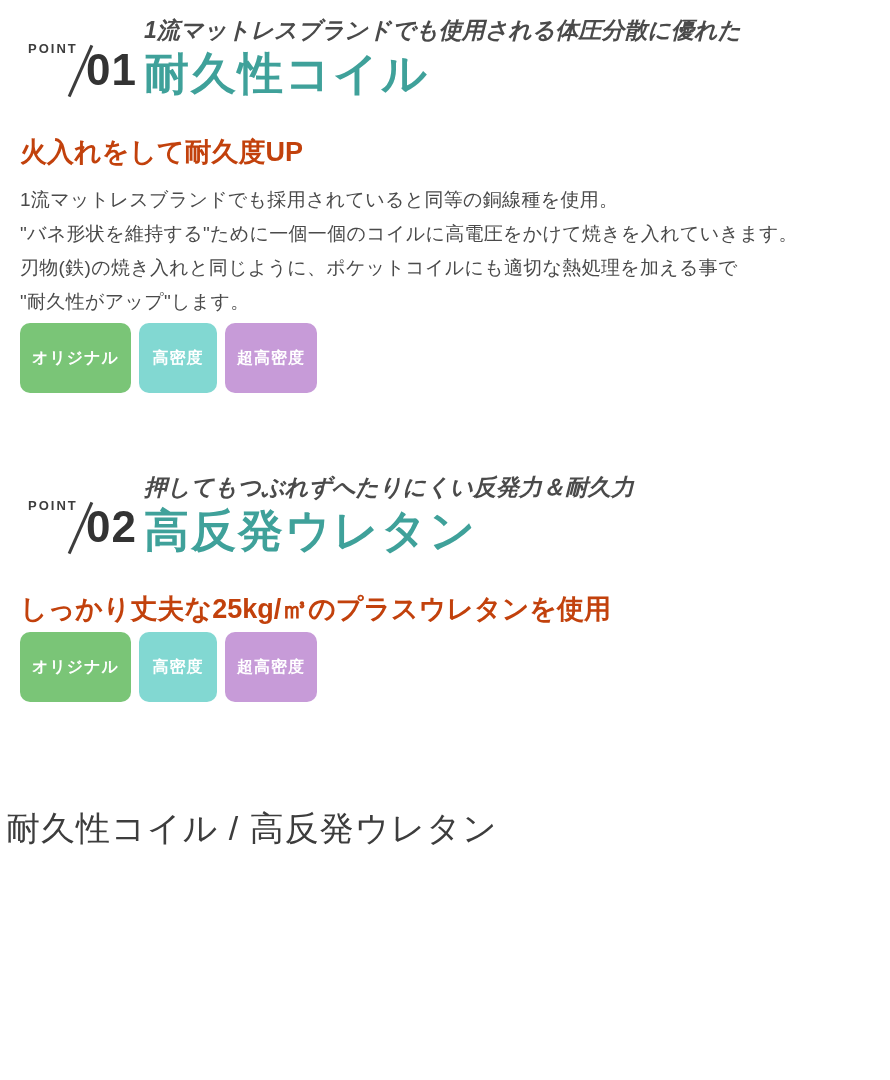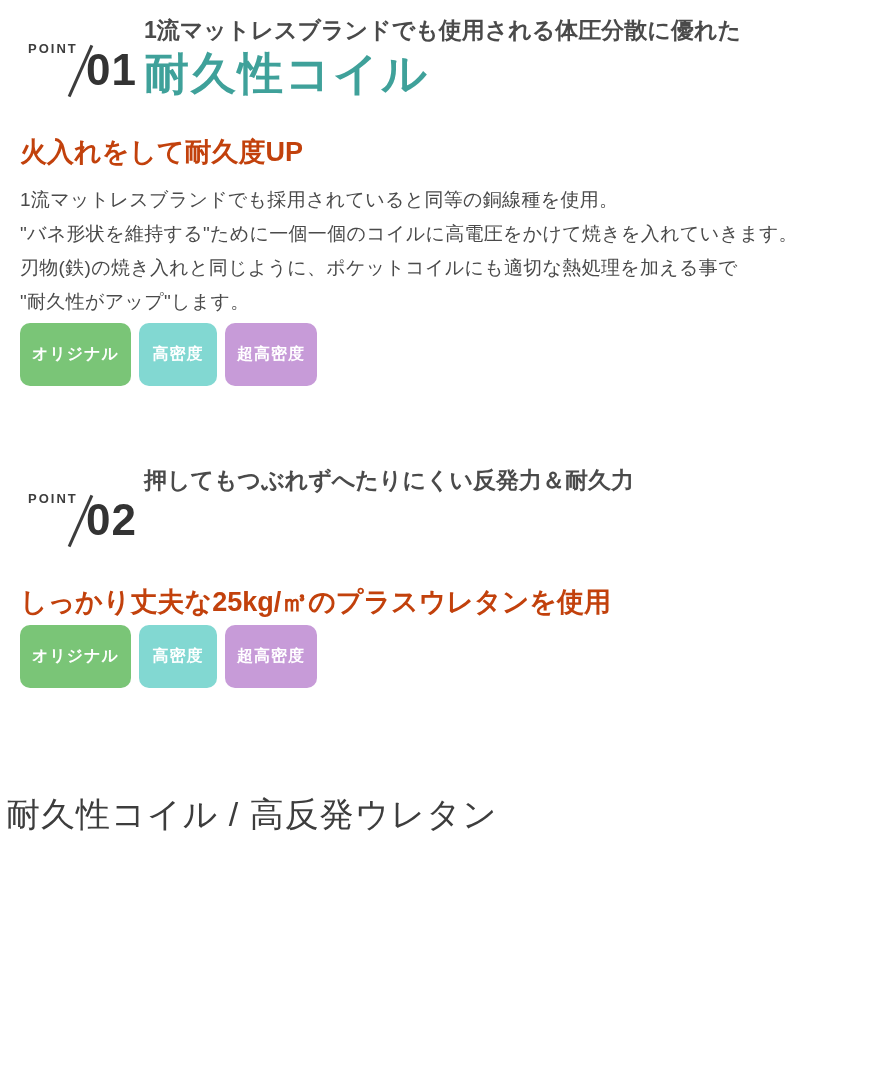--- a/index.html
+++ b/index.html
@@ -10,32 +10,32 @@
   
   .point-header { display: flex; align-items: flex-start; }
   .point-badge { position: relative; width: 118px; height: 92px; flex-shrink: 0; }
   .point-word { position: absolute; left: 8px; top: 26px; font-size: 13px; font-weight: bold;
                 letter-spacing: 2px; color: #3d3d3d; }
   .point-slash { position: absolute; left: 59px; top: 28px; width: 3px; height: 56px;
                  background: #3d3d3d; transform: rotate(24deg); }
   .point-number { position: absolute; left: 66px; top: 30px; font-size: 44px; font-weight: bold;
                   color: #333333; letter-spacing: 1px; }
   .point-titles { margin-left: 6px; }
-  .section-subtitle { font-size: 23px; font-weight: bold; color: #4a4a4a; line-height: 30px; }
+  .section-subtitle { font-size: 23px; font-weight: bold; color: #4a4a4a; line-height: 30px; font-style: italic; }
   .section-title { font-size: 45px; font-weight: bold; color: #3fa19a; line-height: 54px;
                    margin-top: 2px; letter-spacing: 2px; }
 
   .section-subheading { font-size: 27px; font-weight: bold; color: #c2410c; line-height: 38px;
                         margin-top: 26px; }
   .section-body { font-size: 19px; color: #4a4a4a; line-height: 34px; margin-top: 12px;
                   white-space: pre-line; letter-spacing: 0.3px; }
 
   .tags-row { display: flex; gap: 8px; margin-top: 4px; }
   .tag { display: inline-flex; align-items: center; justify-content: center;
-         height: 63px; min-width: 78px; padding: 0 12px; border-radius: 10px;
+         height: 70px; min-width: 78px; padding: 0 12px; border-radius: 10px;
          color: #ffffff; font-size: 16px; font-weight: bold; letter-spacing: 1px; }
   .tag-green  { background: #7ac577; }
   .tag-teal   { background: #82d8d2; }
   .tag-purple { background: #c79bd8; }
 
   .section-2 { margin-top: 79px; }
 
   .footer-title { margin-top: 104px; margin-left: -14px; font-size: 34px; font-weight: normal;
                   color: #3d3d3d; line-height: 44px; letter-spacing: 1px; }
 </style>
@@ -70,20 +70,21 @@
 
   <section class="point-section section-2">
     <div class="point-header">
       <div class="point-badge">
         <span class="point-word">POINT</span>
         <span class="point-slash"></span>
         <span class="point-number">02</span>
       </div>
       <div class="point-titles">
         <div class="section-subtitle">押してもつぶれずへたりにくい反発力＆耐久力</div>
+        <div class="section-title">高反発ウレタン</div>
       </div>
     </div>
     <h2 class="section-subheading">しっかり丈夫な25kg/㎥のプラスウレタンを使用</h2>
     <div class="tags-row">
       <span class="tag tag-green">オリジナル</span>
       <span class="tag tag-teal">高密度</span>
       <span class="tag tag-purple">超高密度</span>
     </div>
   </section>
 

